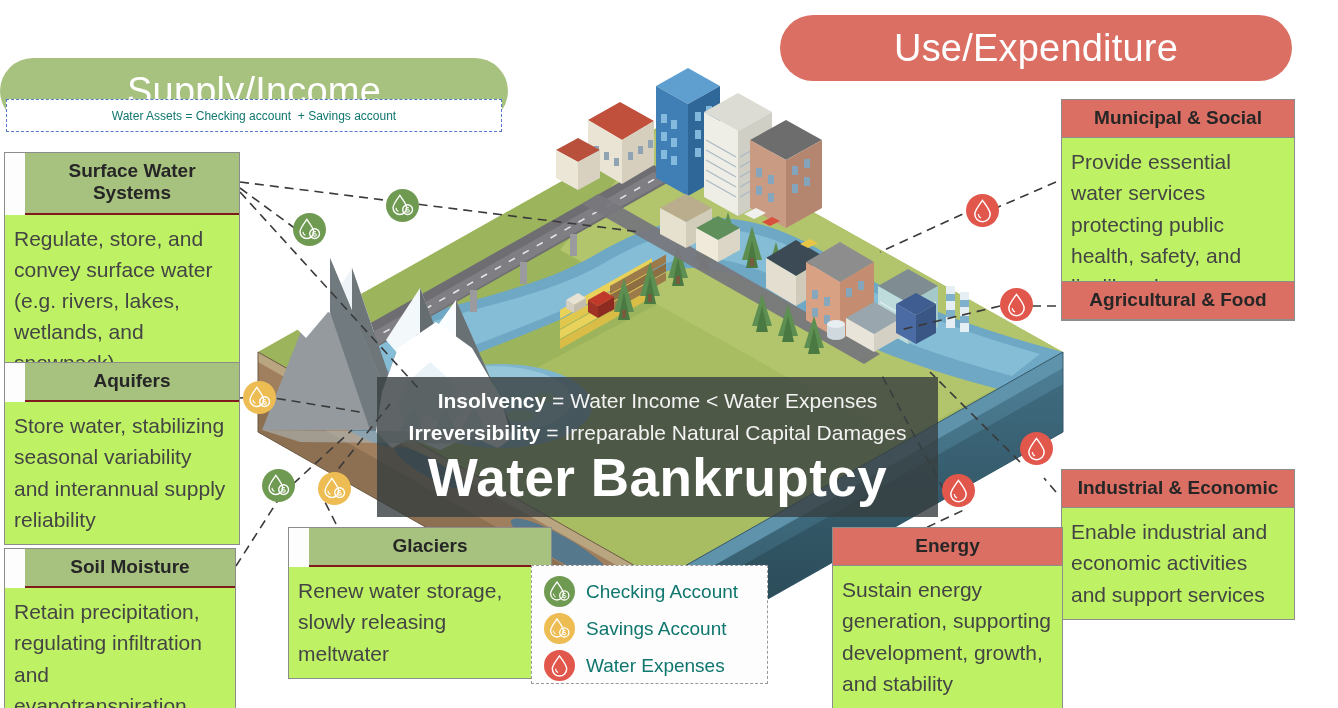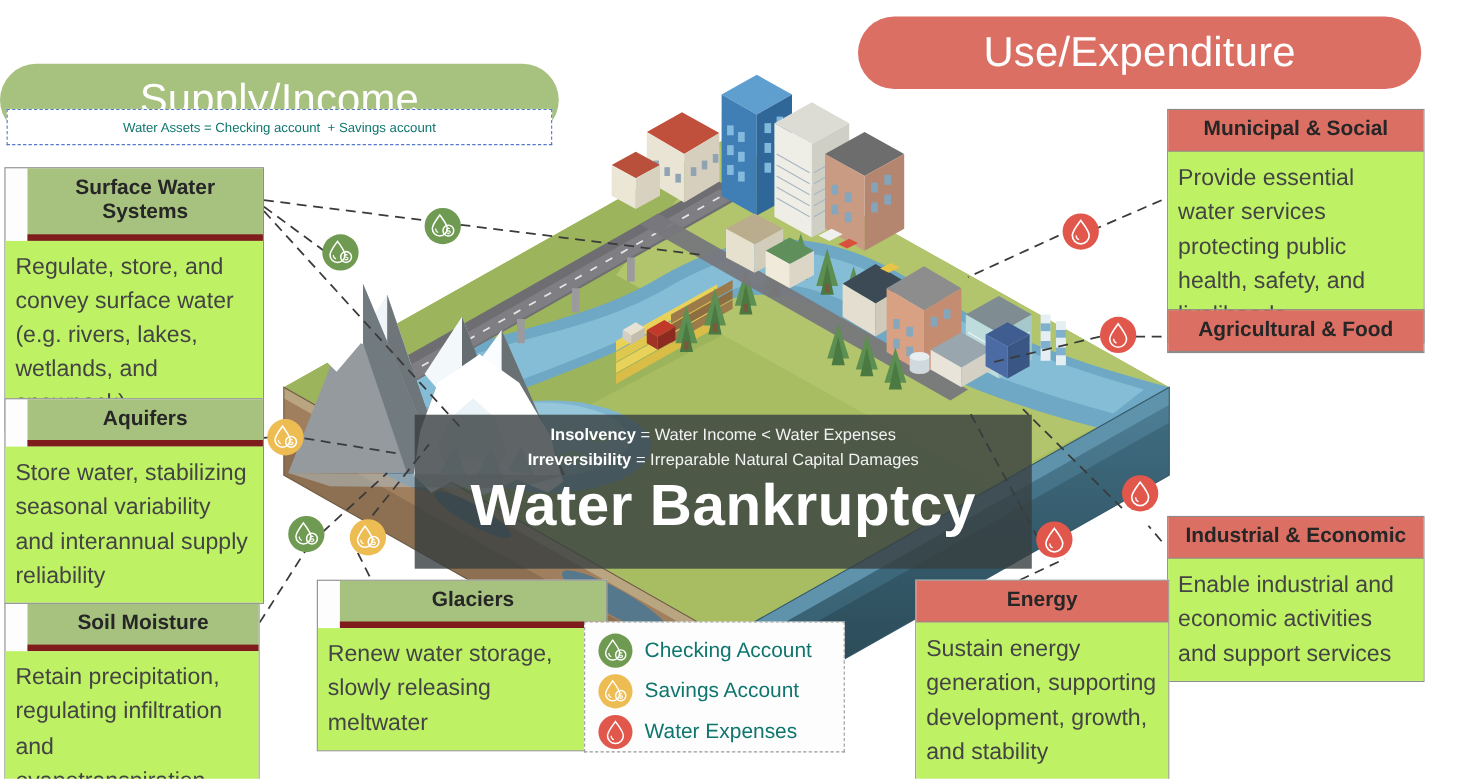--- a/index.html
+++ b/index.html
@@ -25,21 +25,21 @@
     display:flex;align-items:center;justify-content:center;
     font-size:12px;color:#0f766e;white-space:pre;
   }
 
   
   .card{position:absolute;background:#fdfdfd;border:1px solid #8c8c8c;box-sizing:border-box;}
   .card .hd{
     font-size:19px;font-weight:bold;color:#262626;text-align:center;
     padding:7px 4px 8px;line-height:1.18;box-sizing:border-box;
   }
-  .card.green .hd{background:#a7c17e;border-bottom:6px solid #7f1d1d;margin-left:20px;}
+  .card.green .hd{background:#a7c17e;border-bottom:2px solid #7f1d1d;margin-left:20px;}
   .card.red   .hd{background:#db6f63;border-bottom:1px solid #8c8c8c;}
   .card .bd{
     font-size:21px;line-height:1.48;color:#444;text-align:left;
     padding:8px 9px 9px;box-sizing:border-box;background:#bef264;
   }
 
   
   #card-surface{left:4px;top:152px;width:236px;}
   #card-aquifers{left:4px;top:362px;width:236px;}
   #card-soil{left:4px;top:548px;width:232px;}
@@ -73,21 +73,21 @@
   .marker.gold{background:#edbc52;}
   .marker.red{background:#e2574c;}
 
   
   #banner{
     position:absolute;left:377px;top:377px;width:561px;height:140px;
     background:rgba(55,62,64,.80);
     display:flex;flex-direction:column;align-items:center;justify-content:flex-start;
     padding-top:8px;box-sizing:border-box;
   }
-  #banner .ln{color:#f2f2f2;font-size:15px;line-height:1.5;white-space:pre;}
+  #banner .ln{color:#f2f2f2;font-size:21px;line-height:1.5;white-space:pre;}
   #banner .ln b{font-weight:bold;color:#ffffff;}
   #banner .big{
     color:#ffffff;font-size:53px;font-weight:bold;letter-spacing:.5px;
     margin-top:2px;line-height:1.05;
   }
 
   svg.scene{position:absolute;left:0;top:0;width:1338px;height:708px;pointer-events:none;}
 </style>
 </head>
 <body>

